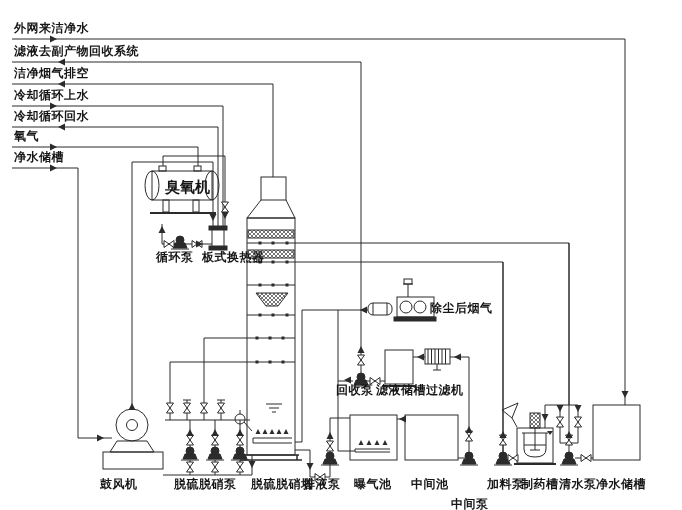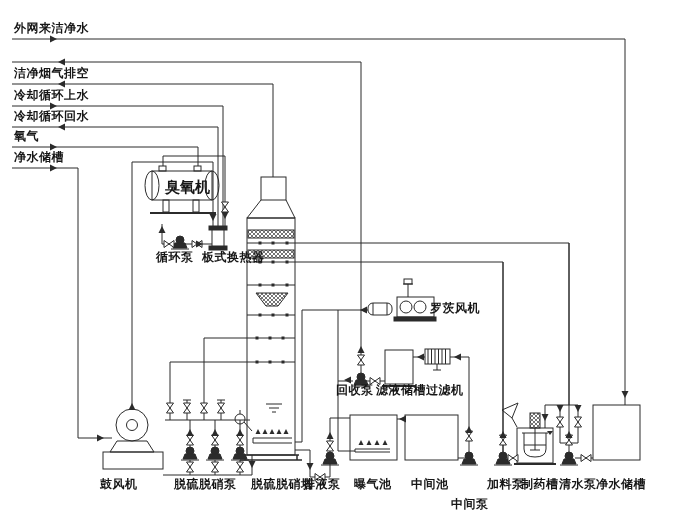--- a/index.html
+++ b/index.html
@@ -262,30 +262,31 @@
     <use href="#arr" transform="translate(225,219) rotate(90)"></use>
         <use href="#arr" transform="translate(252,468) rotate(90)"></use>
     <use href="#arr" transform="translate(310,470) rotate(90)"></use>
         <use href="#arr" transform="translate(560,412) rotate(90)"></use>
     <use href="#arr" transform="translate(578,412) rotate(90)"></use>
         <use href="#arr" transform="translate(545,421) rotate(90)"></use>
   </g>
 </svg>
 
 <div class="lbl" style="left:14px;top:22px">外网来洁净水</div>
+<div class="lbl" style="left:14px;top:45px">滤液去副产物回收系统</div>
 <div class="lbl" style="left:14px;top:67px">洁净烟气排空</div>
 <div class="lbl" style="left:14px;top:89px">冷却循环上水</div>
 <div class="lbl" style="left:14px;top:110px">冷却循环回水</div>
 <div class="lbl" style="left:14px;top:130px">氧气</div>
 <div class="lbl" style="left:14px;top:151px">净水储槽</div>
 
 <div class="lbl small" style="left:165px;top:180px">臭氧机</div>
 <div class="lbl" style="left:156px;top:251px">循环泵</div>
 <div class="lbl" style="left:202px;top:251px">板式换热器</div>
-<div class="lbl" style="left:430px;top:302px">罗茨风机</div>
+<div class="lbl" style="left:430px;top:302px">除尘后烟气</div>
 <div class="lbl" style="left:336px;top:384px">回收泵</div>
 <div class="lbl" style="left:376px;top:384px">滤液储槽</div>
 <div class="lbl" style="left:426px;top:384px">过滤机</div>
 
 <div class="lbl" style="left:100px;top:478px">鼓风机</div>
 <div class="lbl" style="left:174px;top:478px">脱硫脱硝泵</div>
 <div class="lbl" style="left:251px;top:478px">脱硫脱硝塔</div>
 <div class="lbl" style="left:303px;top:478px">排液泵</div>
 <div class="lbl" style="left:354px;top:478px">曝气池</div>
 <div class="lbl" style="left:411px;top:478px">中间池</div>

